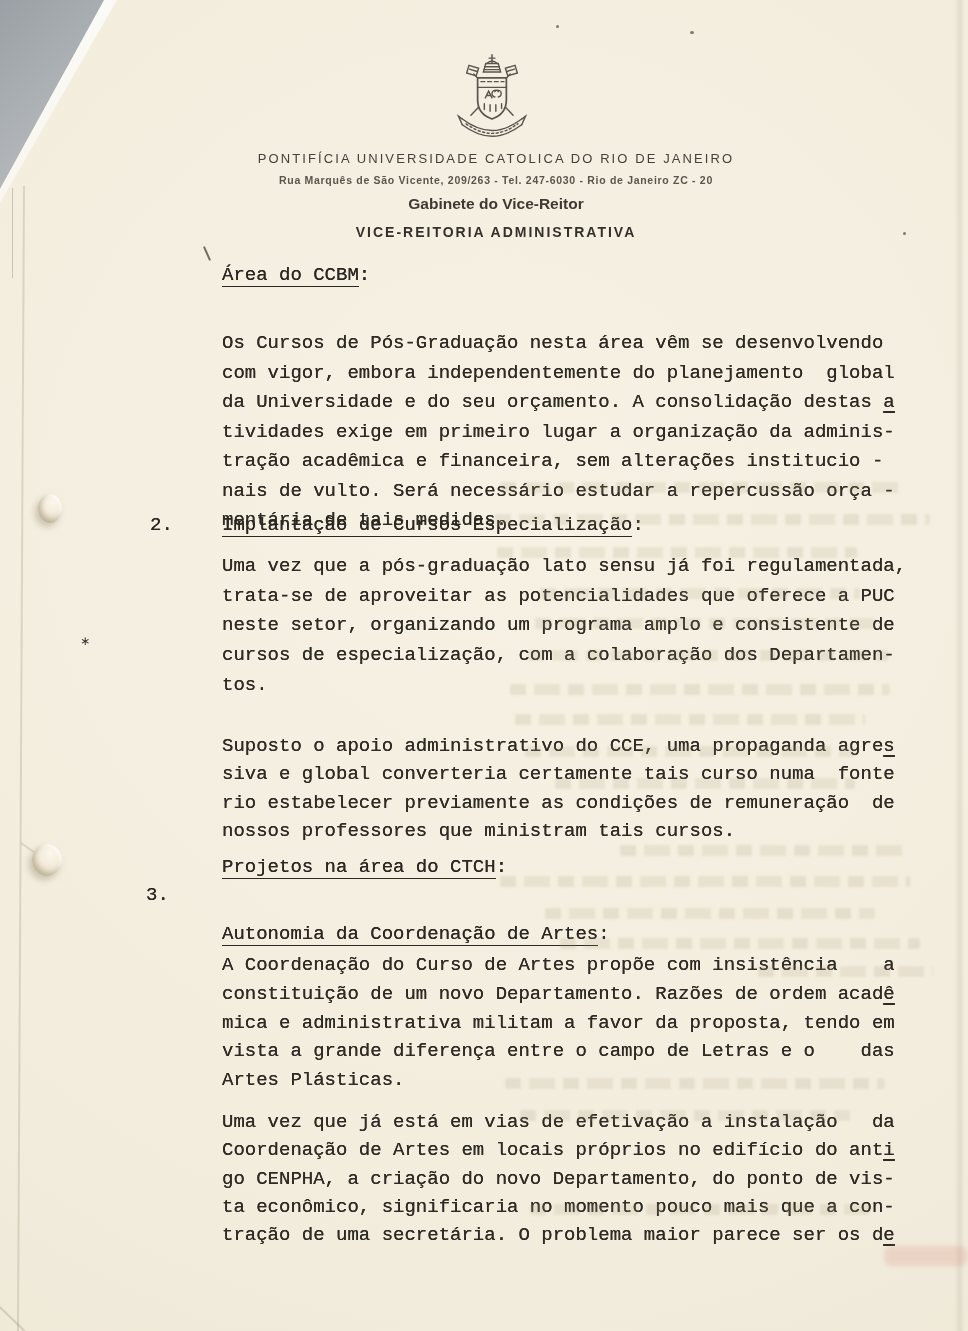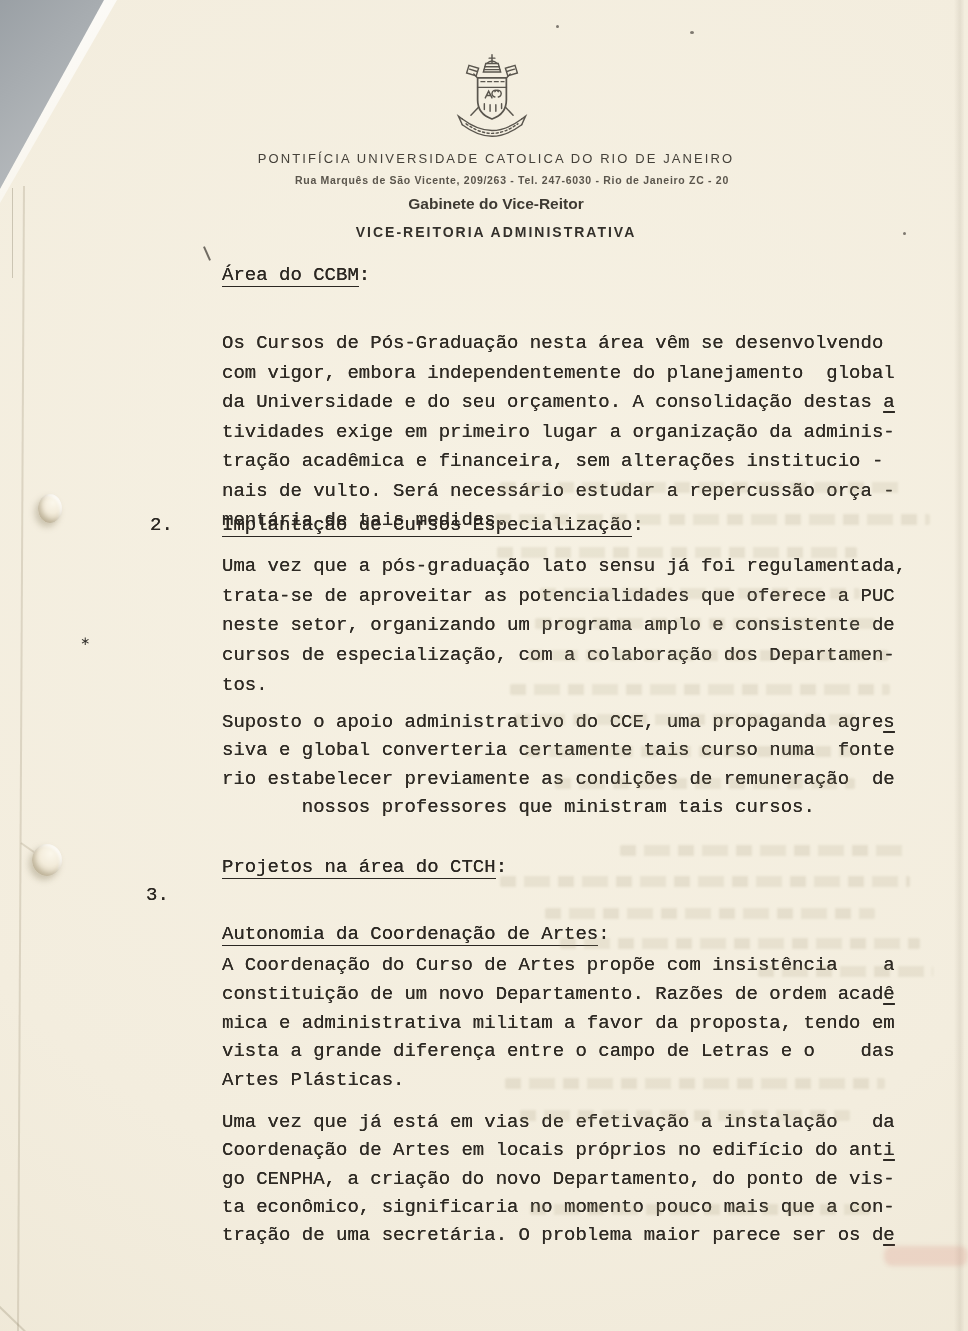--- a/index.html
+++ b/index.html
@@ -32,36 +32,36 @@
   .hole1{left:38px;top:494px;width:24px;height:29px;}
   .hole2{left:32px;top:844px;width:30px;height:32px;}
   
   .speck{position:absolute;background:#55504a;border-radius:50%;opacity:.75;}
   .speck-star{position:absolute;left:80px;top:634px;color:#2f2d29;font-size:12px;font-family:"DejaVu Sans",sans-serif;}
   .slash-mark{position:absolute;left:206px;top:246px;width:2px;height:15px;background:#4f4a42;opacity:.8;transform:rotate(-24deg);}
   
   .hdr{position:absolute;left:60px;top:0;width:872px;text-align:center;color:#46423b;}
   .crest{position:absolute;left:446px;top:50px;width:92px;height:92px;opacity:.88;}
   .u-name{position:absolute;left:0;top:151px;width:100%;font-size:13px;letter-spacing:2.1px;font-weight:500;color:#45413a;}
-  .u-addr{position:absolute;left:16px;top:174px;width:100%;font-size:10.5px;letter-spacing:.7px;font-weight:700;color:#5a554c;}
+  .u-addr{position:absolute;left:0;top:174px;width:100%;font-size:10.5px;letter-spacing:.7px;font-weight:700;color:#5a554c;}
   .office{position:absolute;left:0;top:195px;width:100%;font-size:15.5px;font-weight:700;color:#3e3a33;}
   .division{position:absolute;left:0;top:224px;width:100%;font-size:14px;letter-spacing:2px;font-weight:700;color:#33302b;}
   
   .tline{white-space:pre;font-family:"Liberation Mono","DejaVu Sans Mono",monospace;
     font-size:19px;color:#2e2a24;text-shadow:0 0 .35px #2e2a24;}
   .para{position:absolute;}
   .sec-num,.sec-h,.sec-sub{position:absolute;font-family:"Liberation Mono","DejaVu Sans Mono",monospace;
     font-size:19px;color:#2b2722;text-shadow:0 0 .4px #2b2722;white-space:pre;}
   .hu{border-bottom:1.8px solid #2b2722;padding-bottom:0;margin-top:16px;}
   .ul-last{text-decoration:underline;text-underline-offset:4px;text-decoration-thickness:1.6px;}
   #p-s0-0{left:222px;top:289px;margin-top:40px;} #p-s0-0 .tline{line-height:29.5px;}
   #n-s1{left:150px;top:514px;} #h-s0{left:222px;top:264px;}
   #h-s1{left:222px;top:514px;}
   #p-s1-0{left:222px;top:552px;} #p-s1-0 .tline{line-height:29.7px;}
-  #p-s1-1{left:222px;top:708px;text-align:center;} #p-s1-1 .tline{line-height:28.3px;}
+  #p-s1-1{left:222px;top:732px;} #p-s1-1 .tline{line-height:28.3px;}
   #n-s2{left:146px;top:884px;}
   #h-s2{left:222px;top:856px;}
   #sub-s2{left:222px;top:923px;}
   #p-s2-0{left:222px;top:951px;} #p-s2-0 .tline{line-height:28.8px;}
   #p-s2-1{left:222px;top:1108px;} #p-s2-1 .tline{line-height:28.3px;}
   
   .bleed{position:absolute;height:11px;opacity:.5;filter:blur(1px);border-radius:2px;
     background:repeating-linear-gradient(90deg, rgba(168,158,126,.38) 0 16px, rgba(168,158,126,0) 16px 24px, rgba(168,158,126,.32) 24px 50px, rgba(168,158,126,0) 50px 58px);}
   .pink-smudge{position:absolute;left:884px;top:1246px;width:84px;height:20px;border-radius:8px;
     background:rgba(214,130,118,.22);filter:blur(2px);}

